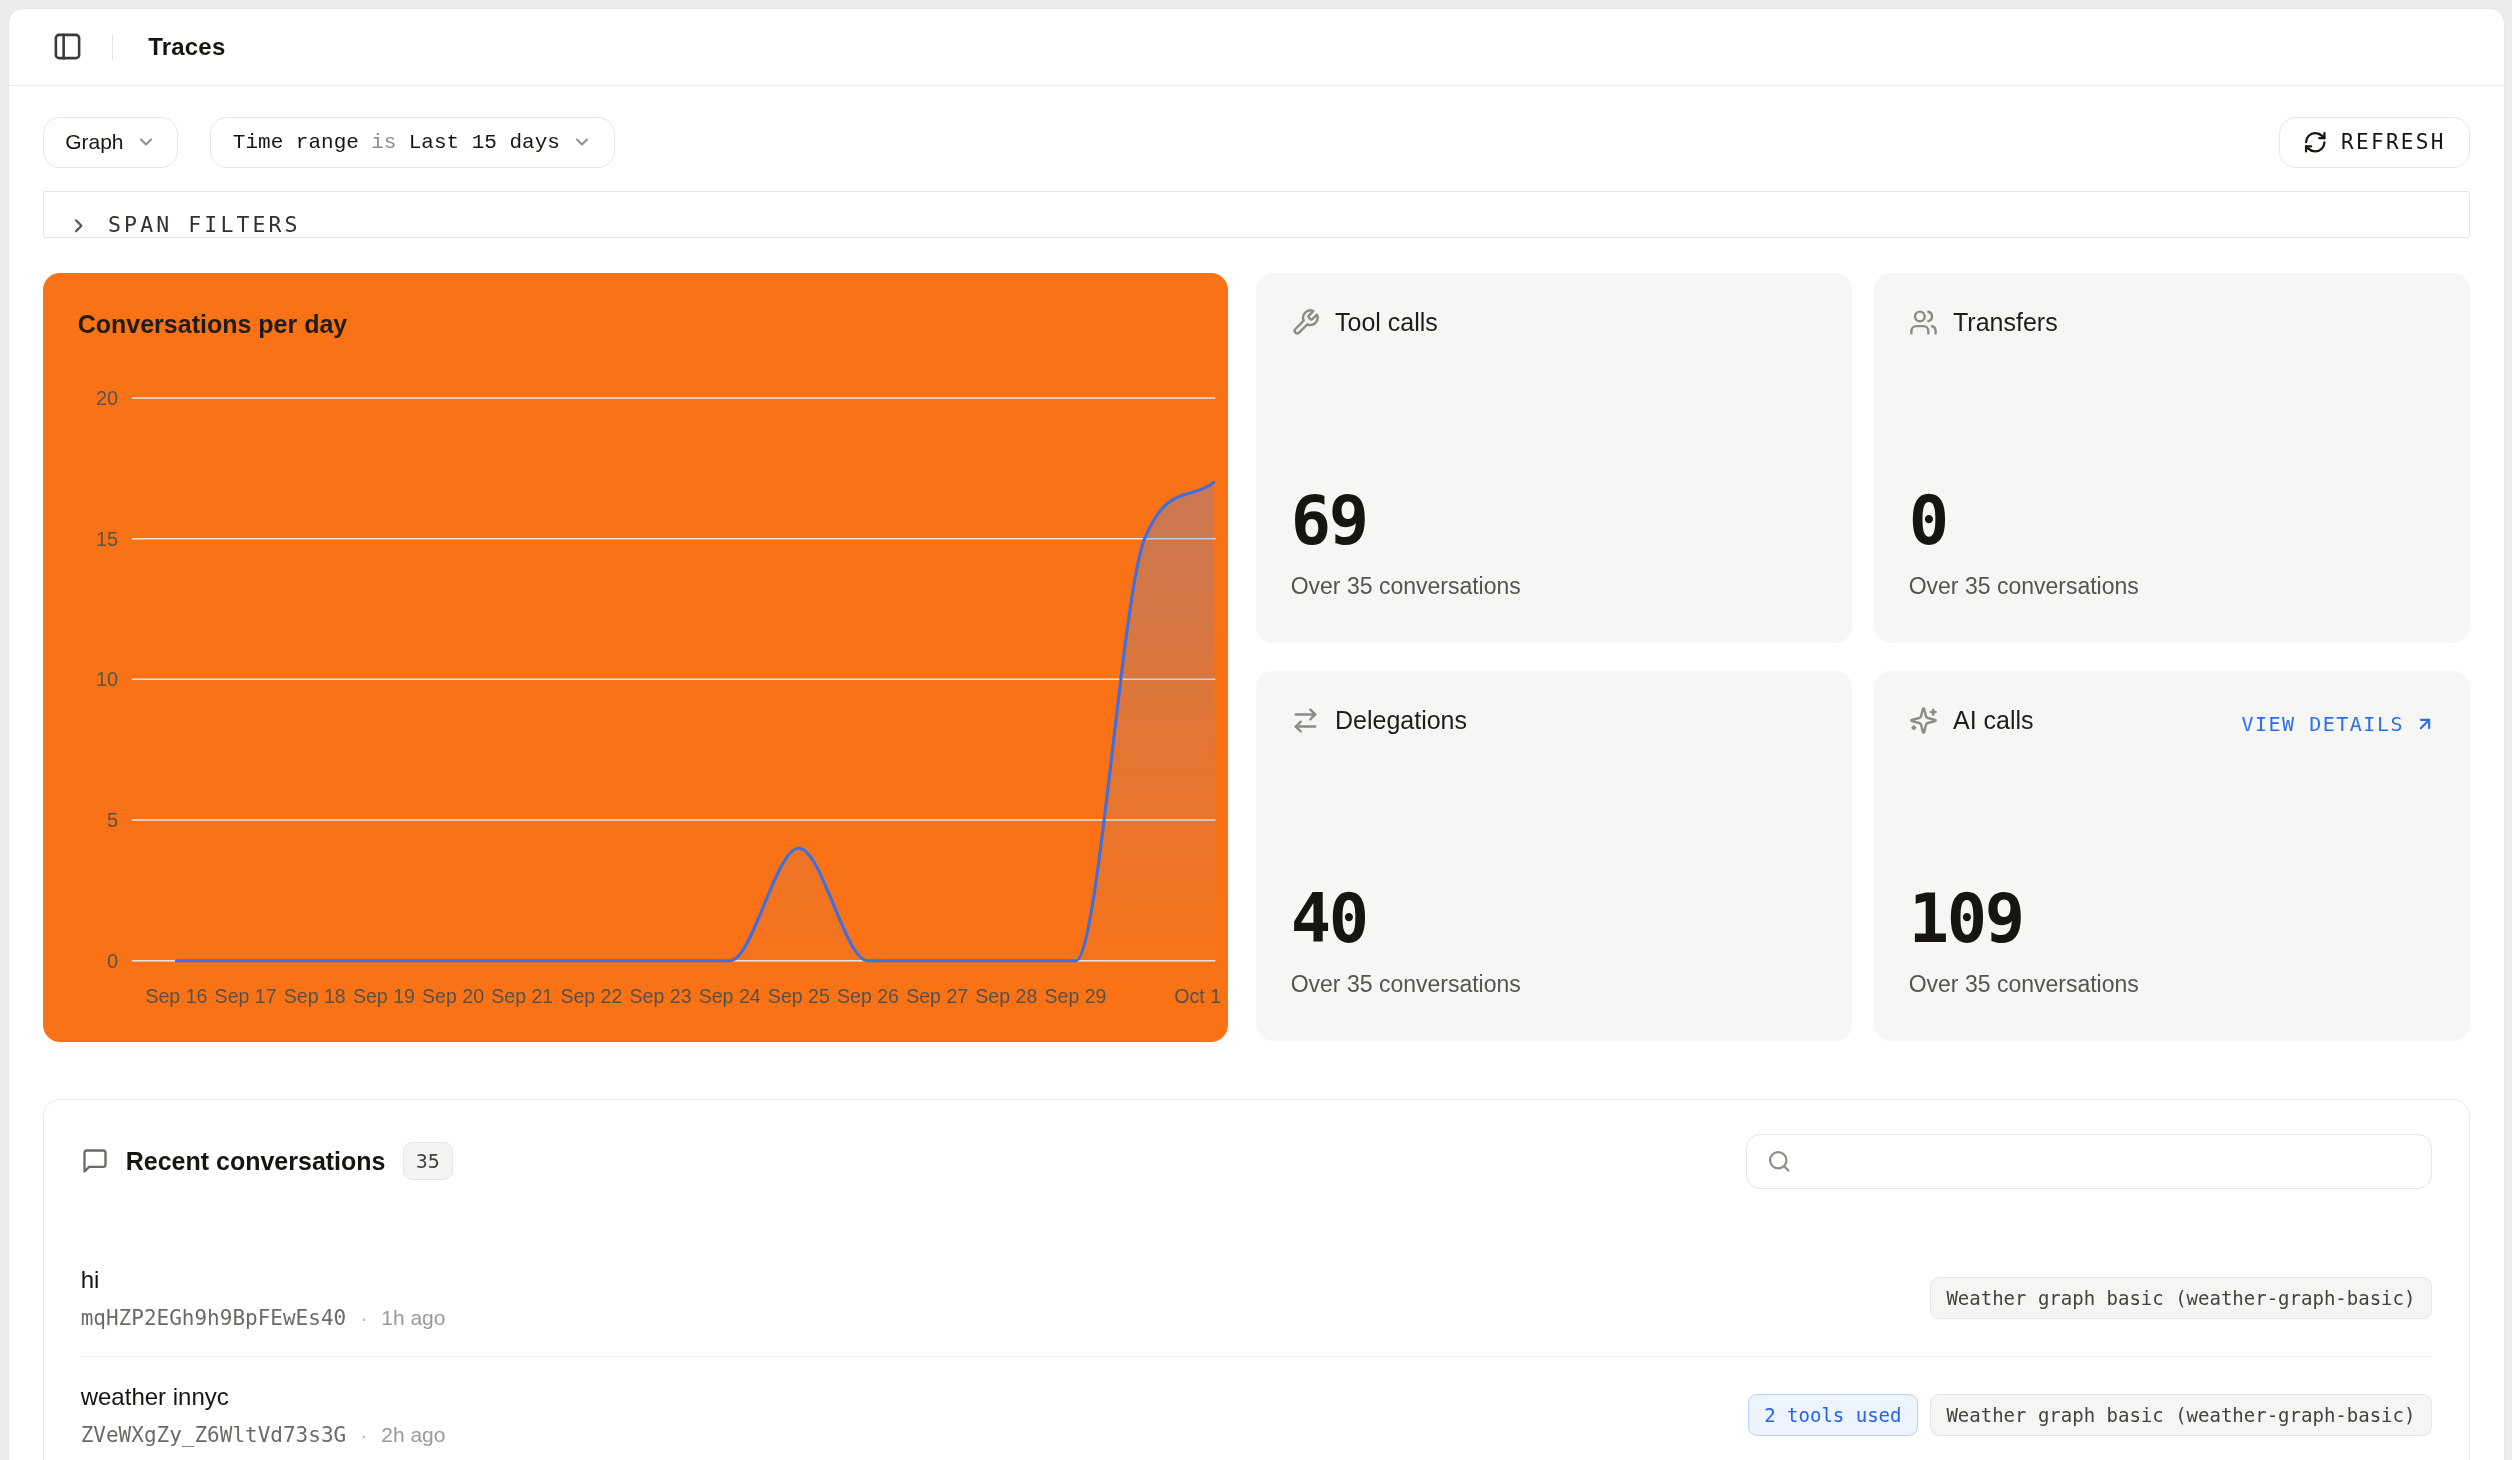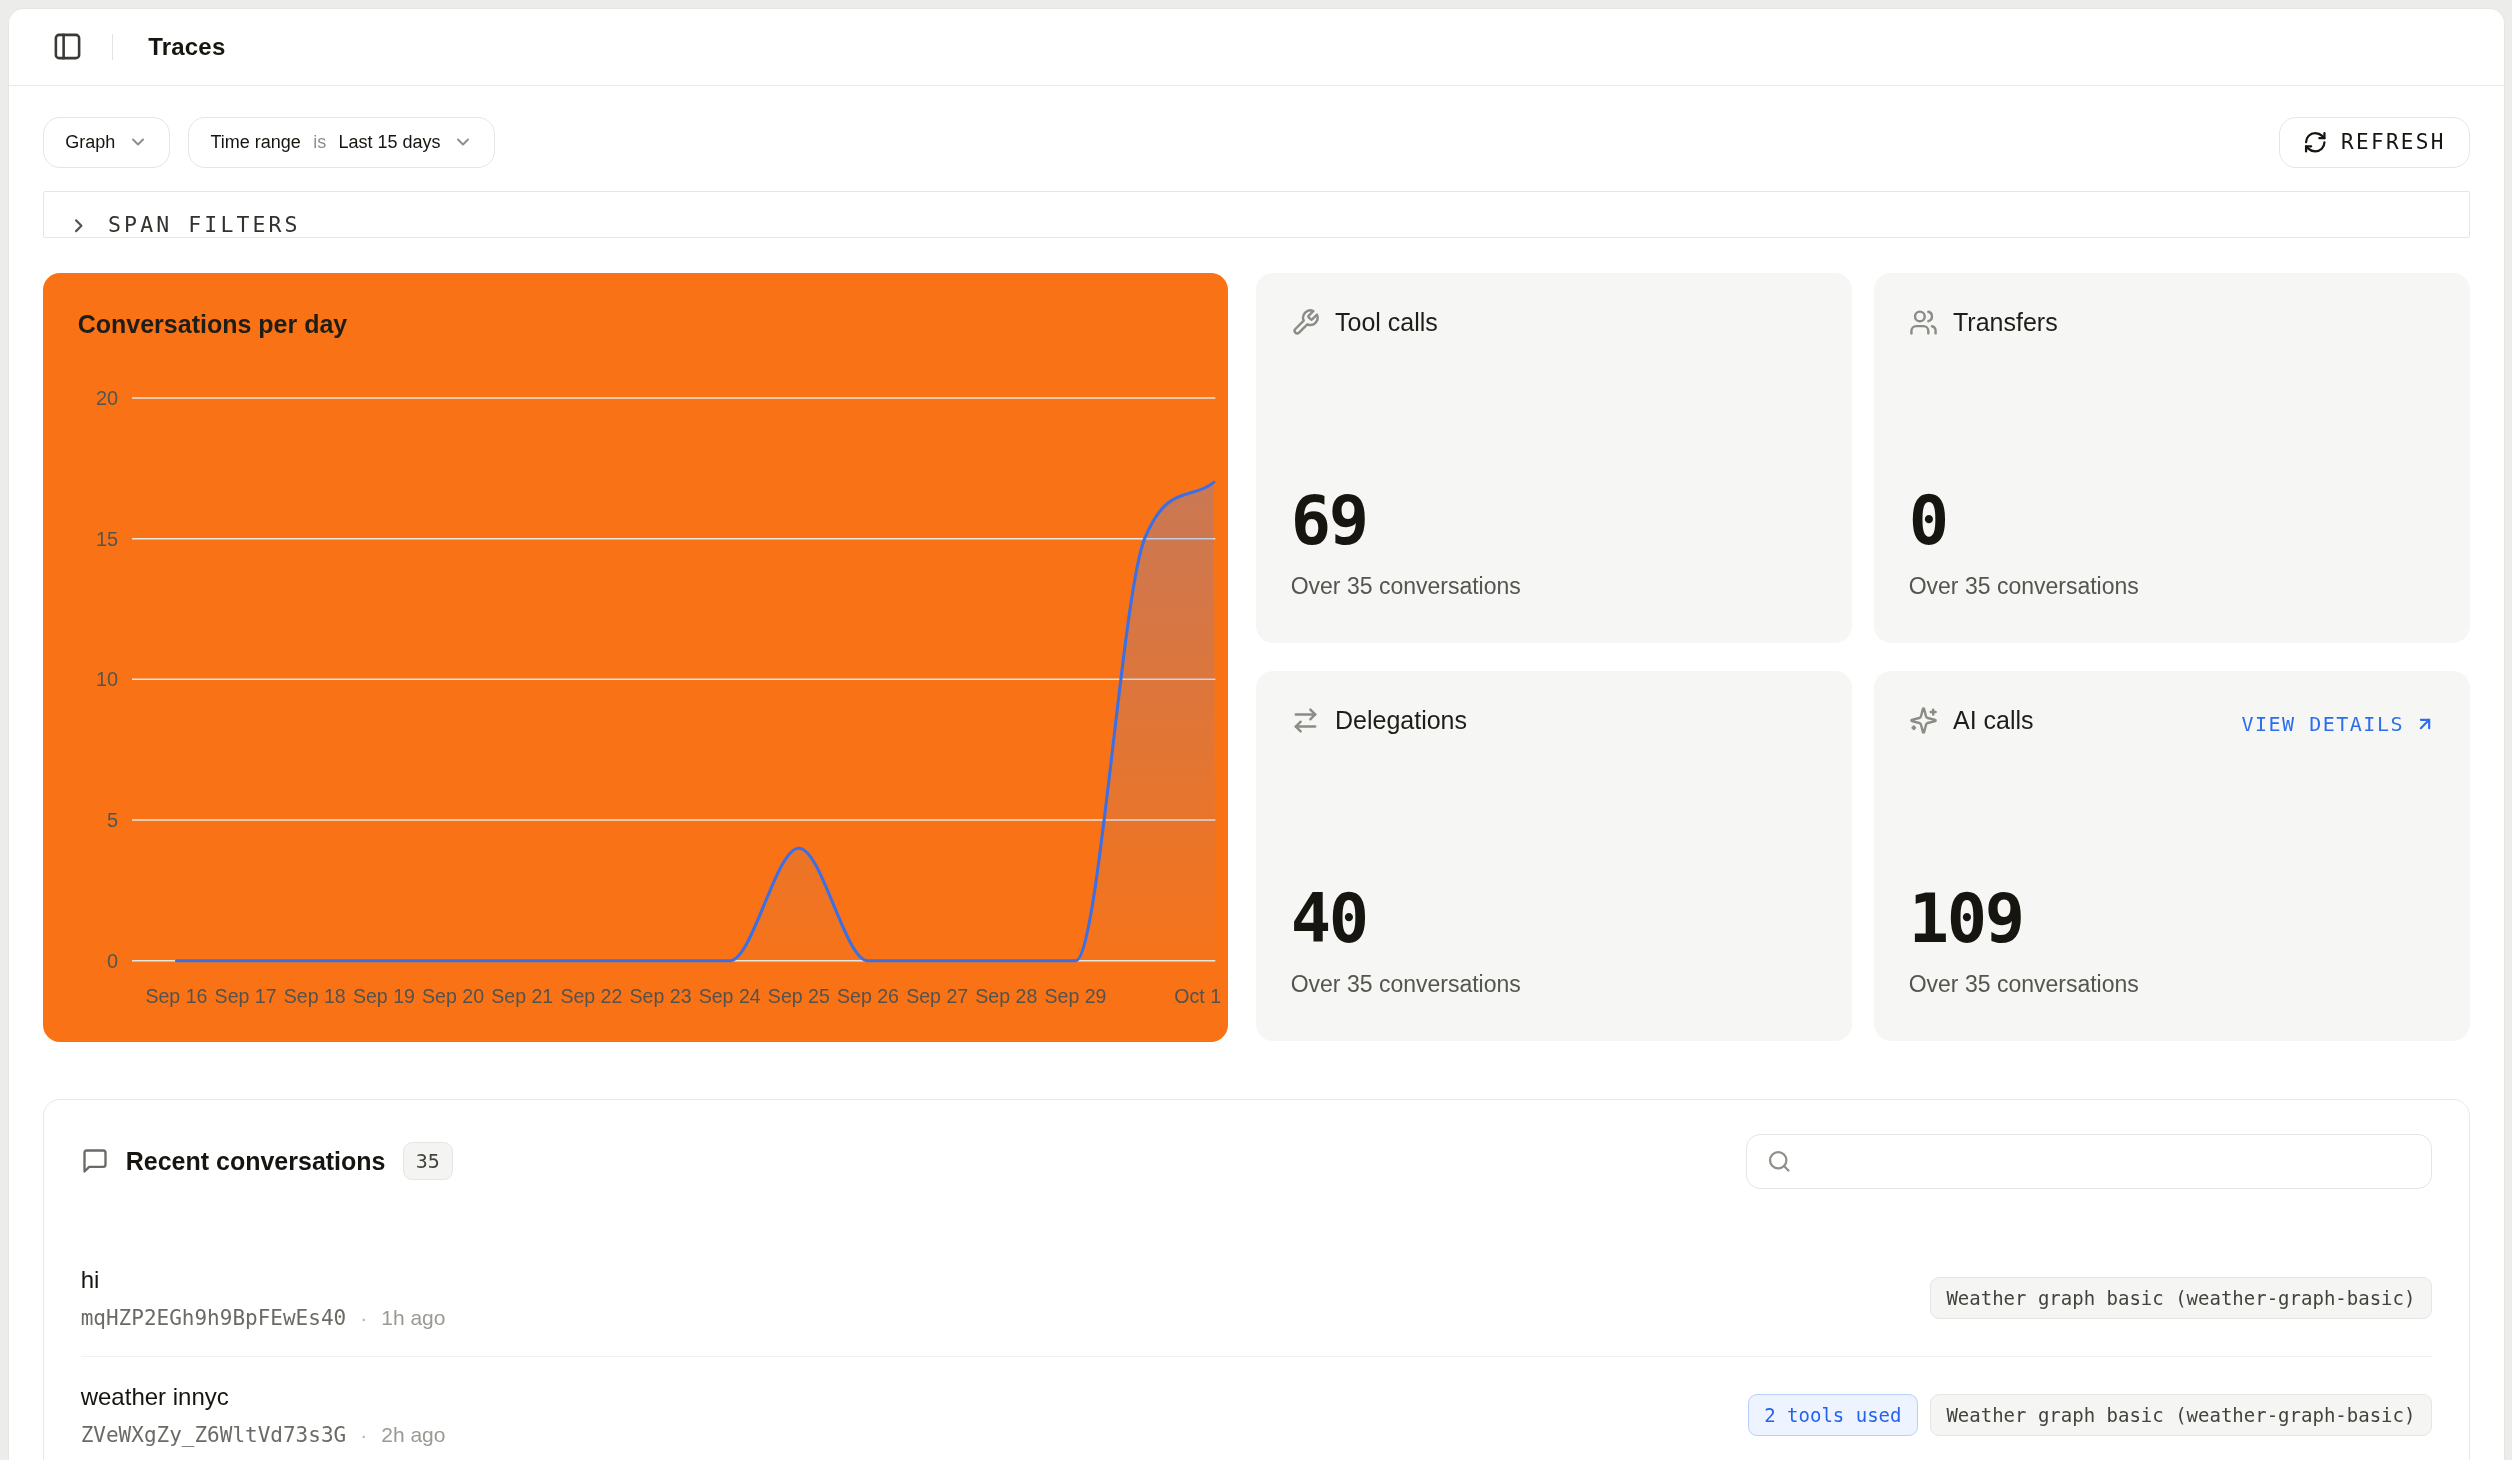--- a/index.html
+++ b/index.html
@@ -15,22 +15,22 @@
             border-bottom:0.8px solid #E9E9E7; }
   .icon-btn { width:43px; height:43px; border-radius:9.2px; display:flex;
               align-items:center; justify-content:center; cursor:pointer; }
   .header-sep { width:1.5px; height:26px; background:#E3E3E1; margin:0 23px; }
   .page-title { font-size:24px; font-weight:600; color:#16150F; letter-spacing:0.2px;margin-left:12px; }
 
   
   .toolbar { display:flex; align-items:center; padding:0 34px; margin-top:31px; }
   .pill-btn { display:flex; align-items:center; gap:12.3px; height:51px;
               background:#fff; border:1.5px solid #E5E5E3; border-radius:17px;
-              padding:0 21.5px; font-size:18px; color:#16150F; cursor:pointer; }
-  .pill-btn + .pill-btn { margin-left:18px; }
+              padding:0 21.5px; font-size:21px; color:#16150F; cursor:pointer; }
+  .pill-btn + .pill-btn { margin-left:32px;font-family:Liberation Mono, monospace; }
   .pill-btn .muted { color:#8F8E88; }
   .spacer { flex:1; }
   .refresh-btn { display:flex; align-items:center; gap:14px; height:51px;
                  background:#fff; border:1.5px solid #E5E5E3; border-radius:17px;
                  padding:0 23px; font-size:21px; letter-spacing:2.3px; color:#16150F;
                  font-family:"DejaVu Sans Mono", monospace; cursor:pointer; }
 
   
   .span-filters { margin:23px 34px 0; height:47px; border:1.5px solid #E6E6E4;
                   border-radius:2px; display:flex; align-items:flex-end; gap:18.4px;

